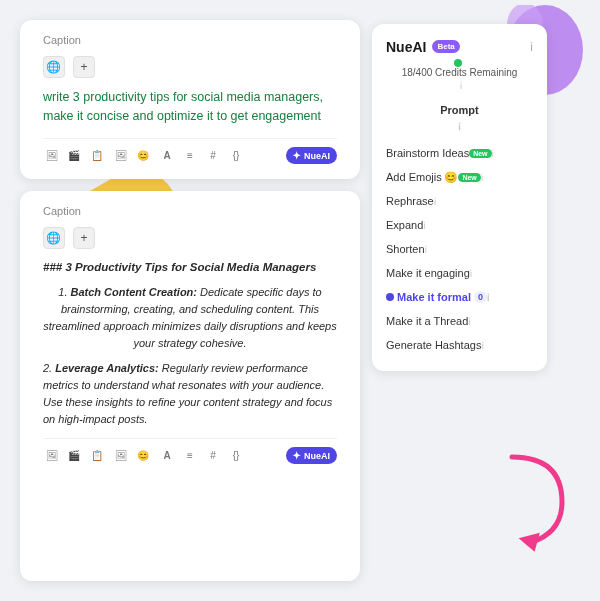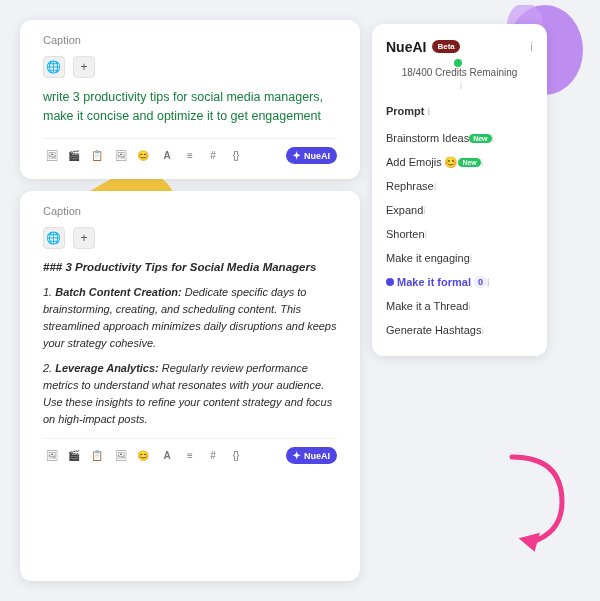--- a/index.html
+++ b/index.html
@@ -150,21 +150,21 @@
       margin-bottom: 4px;
     }
 
     .panel-title {
       font-size: 14px;
       font-weight: 700;
       color: #1a1a1a;
     }
 
     .beta-badge {
-      background: #7f1d1d;
+      background: #8b5cf6;
       color: white;
       font-size: 8px;
       font-weight: 600;
       padding: 2px 5px;
       border-radius: 8px;
     }
 
     .info-icon {
       color: #aaa;
       font-size: 12px;
@@ -189,20 +189,21 @@
     }
 
     .section-title {
       font-size: 11px;
       font-weight: 600;
       color: #333;
       margin-bottom: 8px;
       display: flex;
       align-items: center;
       gap: 3px;
+      flex-direction: column;
     }
 
     .menu-item {
       font-size: 11px;
       color: #333;
       padding: 5px 0;
       cursor: pointer;
       display: flex;
       align-items: center;
       border-radius: 4px;
@@ -276,21 +277,21 @@
     </div>
 
     <div class="caption-card" style="flex:1;">
       <div class="caption-label">Caption</div>
       <div class="caption-toolbar">
         <div class="toolbar-icon">🌐</div>
         <div class="toolbar-icon">+</div>
       </div>
       <div class="caption-text-small">
         <div style="margin-bottom:8px;font-weight:600;font-size:11.5px;">### 3 Productivity Tips for Social Media Managers</div>
-        <div style="margin-bottom:7px;">
+        <div style="margin-bottom:7px;text-align:center;">
           1. <span style="font-weight:700;">Batch Content Creation:</span> Dedicate specific days to brainstorming, creating, and scheduling content. This streamlined approach minimizes daily disruptions and keeps your strategy cohesive.
         </div>
         <div style="margin-bottom:7px;">
           2. <span style="font-weight:700;">Leverage Analytics:</span> Regularly review performance metrics to understand what resonates with your audience. Use these insights to refine your content strategy and focus on high-impact posts.
         </div>
       </div>
       <div class="caption-footer-toolbar">
         <div class="footer-icon">🖼</div>
         <div class="footer-icon">🎬</div>
         <div class="footer-icon">📋</div>

